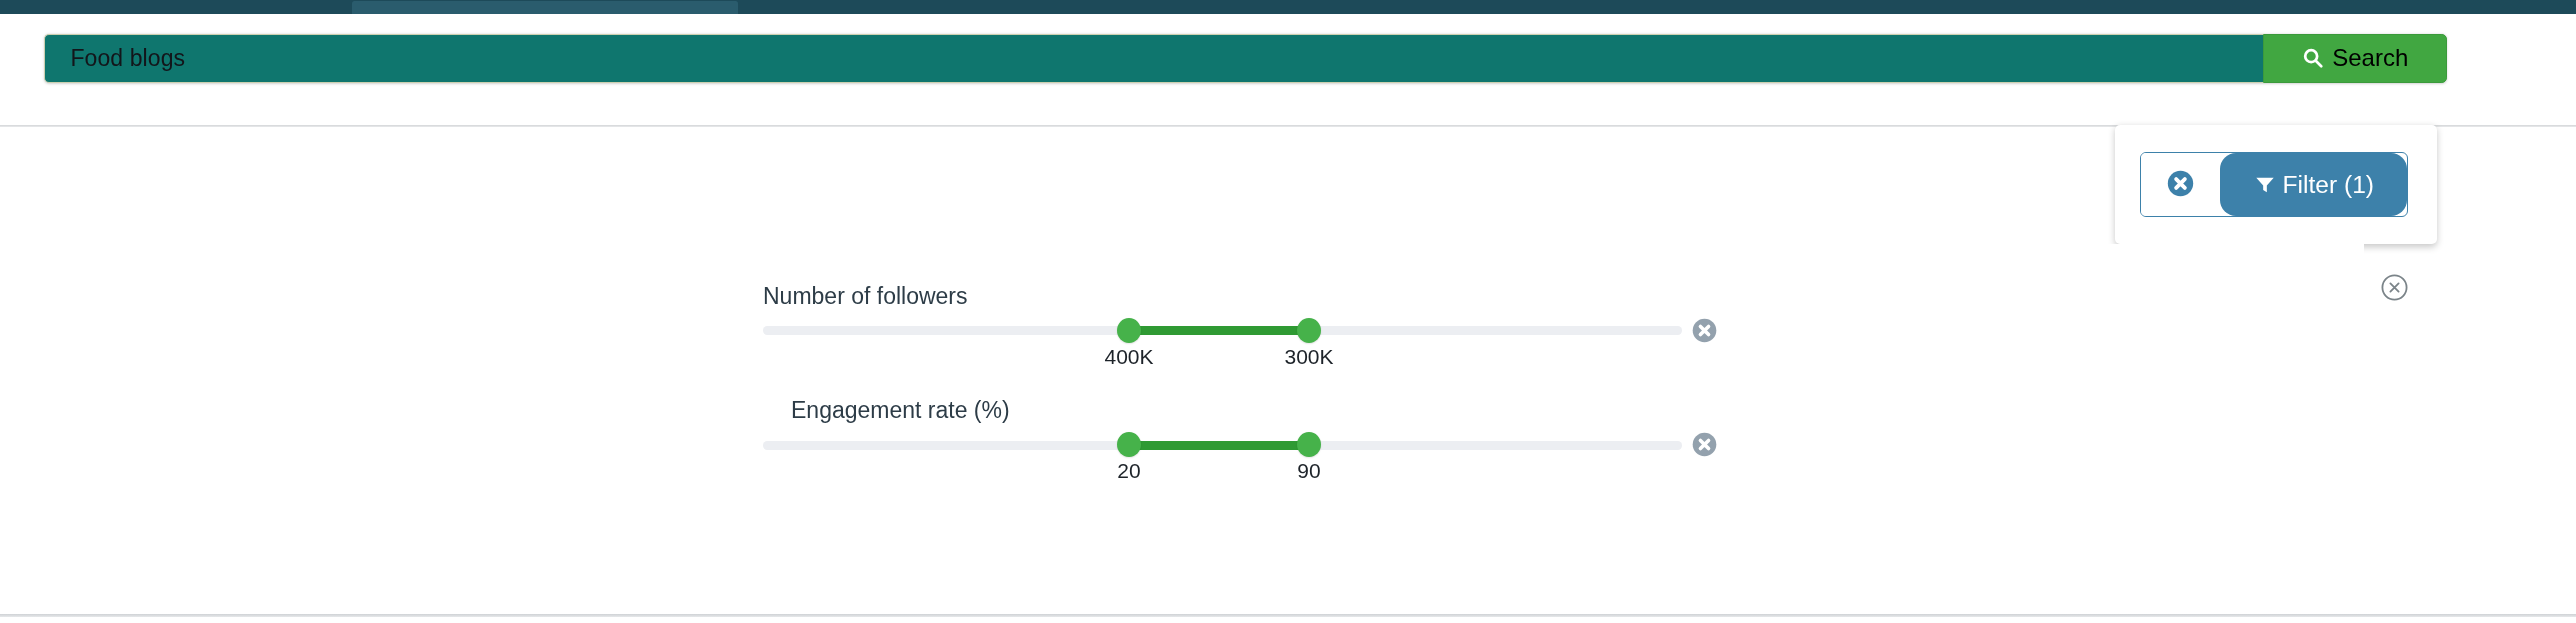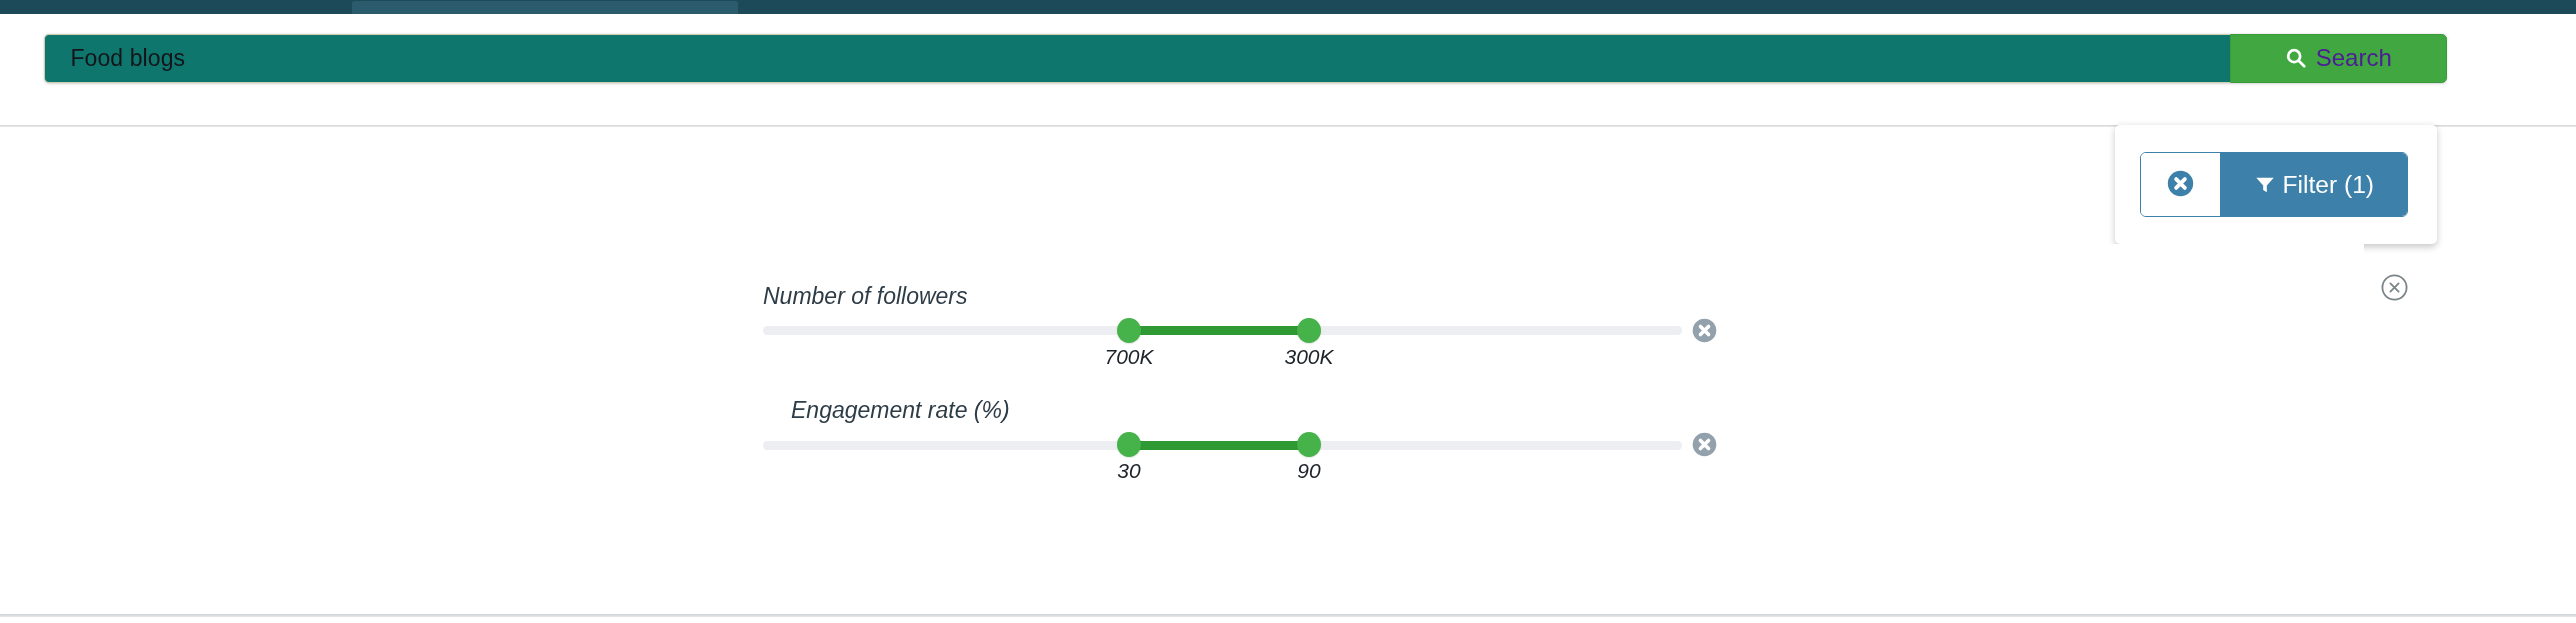--- a/index.html
+++ b/index.html
@@ -58,25 +58,25 @@
     font-size: 23px;
     color: #13151a;
     padding: 0 0 0 25.4px;
     outline: none;
     box-sizing: border-box;
     letter-spacing: 0.1px;
   }
   .search-input::placeholder { color: #8b8f7a; }
   .search-btn {
     flex: 0 0 auto;
-    width: 217px;
+    width: 184px;
     background: #41a741;
     border: 0.8px solid #3b9a3b;
     border-radius: 0 5.1px 5.1px 0;
-    color: #4c1d95;
+    color: #000000;
     font-family: "Liberation Sans", sans-serif;
     font-size: 24px;
     display: flex;
     align-items: center;
     justify-content: center;
     gap: 8.5px;
     cursor: pointer;
     box-sizing: border-box;
   }
   .search-btn svg { display: block; }
@@ -118,38 +118,38 @@
   .filter-main {
     width: 187px;
     background: #3d81aa;
     color: #ffffff;
     display: flex;
     align-items: center;
     justify-content: center;
     gap: 6.8px;
     font-size: 24.6px;
     cursor: pointer;
+    border-radius: 16px;
   }
   .filter-main svg { display: block; }
 
   
   .panel-close {
     position: absolute;
     left: 2380px; top: 273px;
     width: 29px; height: 29px;
     cursor: pointer;
   }
 
   
   .panel {
     position: absolute;
     left: 0; top: 244px;
     width: 2364px; height: 370px;
     background: #ffffff;
-    font-style: italic;
   }
 
   .slider-block { position: absolute; left: 0; top: 0; }
   .slider-label {
     position: absolute;
     font-size: 23px;
     color: #2d3c47;
     white-space: nowrap;
   }
   .track {
@@ -249,39 +249,39 @@
 </div>
 
 <div class="panel">
 
   <div class="slider-block">
     <div class="slider-label" style="left:763px; top:39px;">Number of followers</div>
     <div class="track" style="left:763px; top:82px; width:919px;"></div>
     <div class="range" style="left:1129px; top:82px; width:180px;"></div>
     <div class="handle" style="left:1117px; top:74px;"></div>
     <div class="handle" style="left:1297px; top:74px;"></div>
-    <div class="tick" style="left:1078px; top:101px; width:102px;">700K</div>
+    <div class="tick" style="left:1078px; top:101px; width:102px;">400K</div>
     <div class="tick" style="left:1258px; top:101px; width:102px;">300K</div>
     <div class="slider-clear" style="left:1691px; top:73px;">
       <span>
         <svg width="27" height="27" viewBox="0 0 24 24">
           <circle cx="12" cy="12" r="10.5" fill="#93a1ad"></circle>
           <path d="M8.4 8.4 L15.6 15.6 M15.6 8.4 L8.4 15.6" stroke="#ffffff" stroke-width="3.2" stroke-linecap="round"></path>
         </svg>
       </span>
     </div>
   </div>
 
   <div class="slider-block">
     <div class="slider-label" style="left:791px; top:153px;">Engagement rate (%)</div>
     <div class="track" style="left:763px; top:197px; width:919px;"></div>
     <div class="range" style="left:1129px; top:197px; width:180px;"></div>
     <div class="handle" style="left:1117px; top:188px;"></div>
     <div class="handle" style="left:1297px; top:188px;"></div>
-    <div class="tick" style="left:1078px; top:215px; width:102px;">30</div>
+    <div class="tick" style="left:1078px; top:215px; width:102px;">20</div>
     <div class="tick" style="left:1258px; top:215px; width:102px;">90</div>
     <div class="slider-clear" style="left:1691px; top:187px;">
       <span>
         <svg width="27" height="27" viewBox="0 0 24 24">
           <circle cx="12" cy="12" r="10.5" fill="#93a1ad"></circle>
           <path d="M8.4 8.4 L15.6 15.6 M15.6 8.4 L8.4 15.6" stroke="#ffffff" stroke-width="3.2" stroke-linecap="round"></path>
         </svg>
       </span>
     </div>
   </div>

